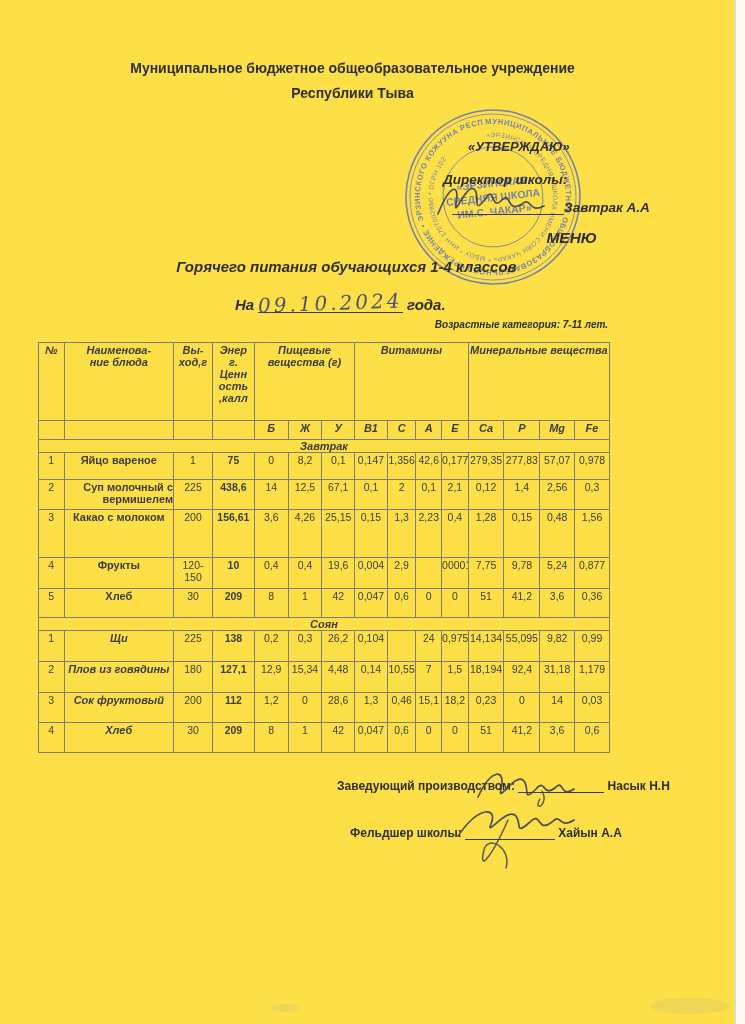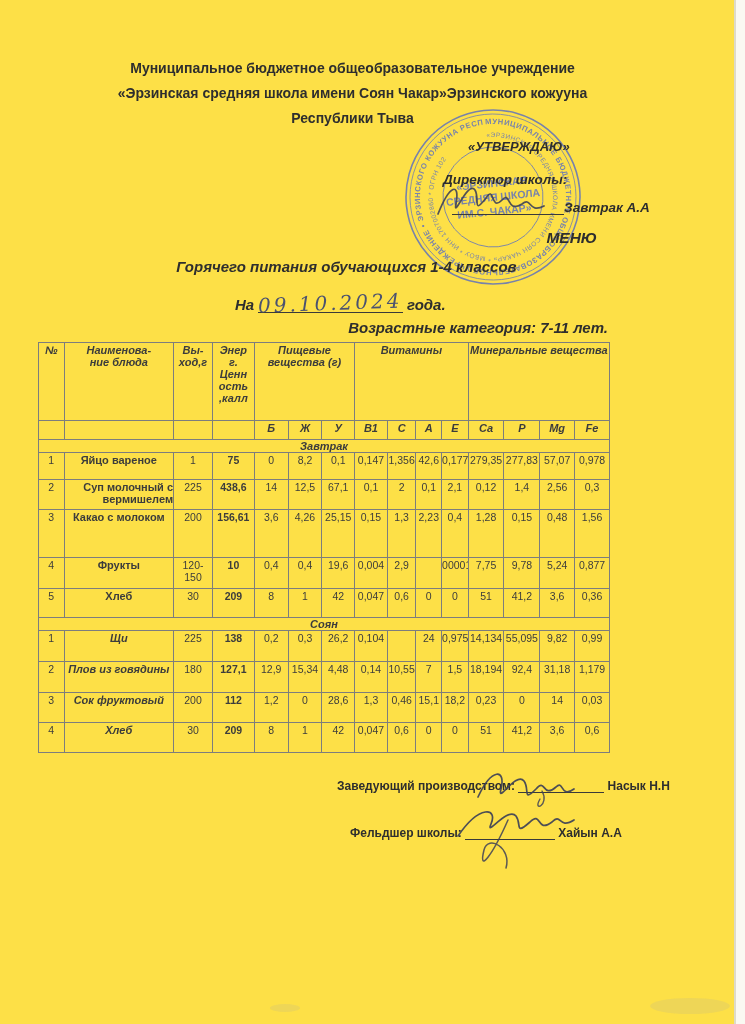--- a/index.html
+++ b/index.html
@@ -21,21 +21,21 @@
 
   .stamp{position:absolute;left:401px;top:105px;width:184px;height:184px;opacity:.82;transform:rotate(-6deg);}
   .stamp text{fill:#5a6ec2;}
   .stamp circle{stroke:#5a6ec2;fill:none;}
 
   .menu-title{position:absolute;left:0;right:148px;top:229px;text-align:right;font-size:15.5px;font-weight:bold;font-style:italic;}
   .menu-sub{position:absolute;left:0;right:75px;top:258px;text-align:center;font-size:15px;font-weight:bold;font-style:italic;margin-left:23px;}
   .date-line{position:absolute;left:235px;top:288px;font-size:15px;font-weight:bold;font-style:italic;}
   .date-fill{display:inline-block;border-bottom:1.6px solid #3a3a3a;min-width:125px;text-align:center;vertical-align:bottom;position:relative;}
   .handwrite{font-family:"DejaVu Serif",serif;font-style:italic;font-weight:normal;font-size:20px;color:#4b5270;letter-spacing:3px;position:relative;top:3px;display:inline-block;transform:rotate(-2deg);white-space:nowrap;}
-  .age{position:absolute;right:137px;top:319px;font-size:15px;font-weight:bold;font-style:italic;}
+  .age{position:absolute;right:137px;top:319px;font-size:10px;font-weight:bold;font-style:italic;}
 
   table.menu{position:absolute;left:38px;top:342px;width:572px;border-collapse:collapse;table-layout:fixed;font-size:10.5px;color:#3c3c3c;}
   table.menu td{border:1px solid #7d7d7d;text-align:center;vertical-align:top;padding:1px 0;overflow:hidden;}
   td.hcell{font-weight:bold;font-style:italic;font-size:11px;vertical-align:top;padding-top:2px;}
   .wrap{white-space:pre-line;}
   td.sub{font-weight:bold;font-style:italic;font-size:11px;}
   tr.sec td{font-weight:bold;font-style:italic;font-size:11px;padding:0;margin-left:13px;}
   td.nm{font-weight:bold;font-size:11px;padding:1px 2px;}
   td.en{font-weight:bold;}
   .lunch td.nm{font-style:italic;}
@@ -52,21 +52,20 @@
 
 <div class="page">
 
   <div class="scan-strip"></div>
   <div class="scan-edge"></div>
   <div class="smudge" style="left:650px;top:998px;width:80px;height:16px;"></div>
   <div class="smudge" style="left:270px;top:1004px;width:30px;height:8px;"></div>
 
   <div class="hdr">
     <div>Муниципальное бюджетное общеобразовательное учреждение</div>
-    <div>«Эрзинская средняя школа  имени Соян Чакар»Эрзинского кожууна</div>
     <div>Республики Тыва</div>
   </div>
 
   <svg class="stamp" viewBox="0 0 184 184">
     <circle cx="92" cy="92" r="87" stroke-width="1.6"></circle>
     <circle cx="92" cy="92" r="83" stroke-width="0.8"></circle>
     <circle cx="92" cy="92" r="50" stroke-width="0.9"></circle>
     <defs>
       <path id="ringOuter" d="M92 19 A73 73 0 1 1 91.9 19" fill="none"></path>
       <path id="ringInner" d="M92 32 A60 60 0 1 1 91.9 32" fill="none"></path>

